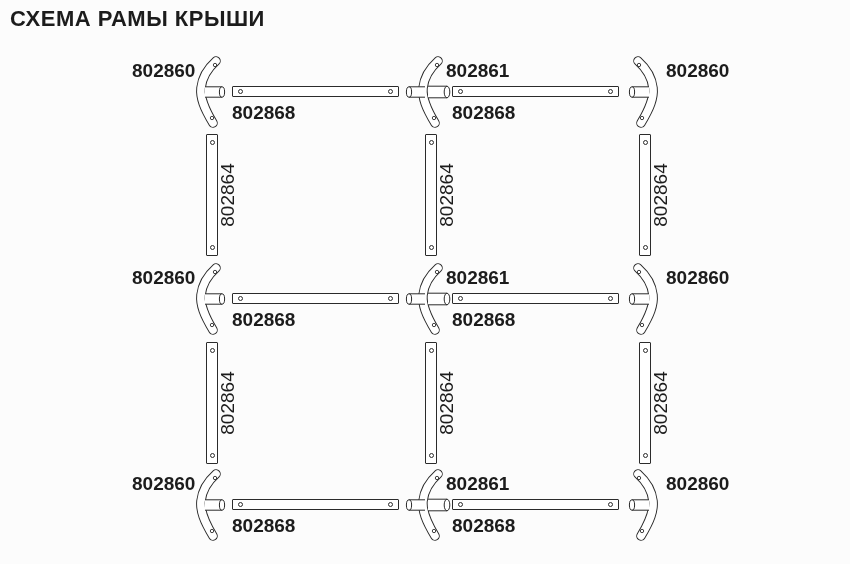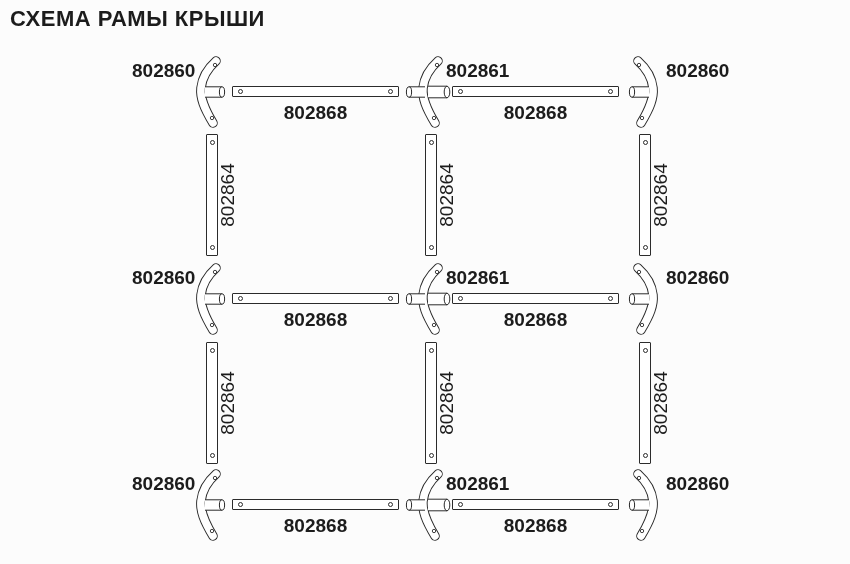--- a/index.html
+++ b/index.html
@@ -14,21 +14,21 @@
     font-family:"Liberation Sans", sans-serif;color:var(--text);overflow:hidden;
   }
   .title{
     position:absolute;left:10px;top:6px;
     font-size:22px;font-weight:bold;letter-spacing:.5px;white-space:nowrap;
   }
   .lbl{
     position:absolute;font-size:19px;line-height:21px;color:var(--text);white-space:nowrap;font-weight:bold;
   }
   .lbl.right-align{text-align:right;}
-  .lbl.center{text-align:center;}
+  .lbl.center{}
   .vlbl{
     position:absolute;width:64px;height:20px;font-size:19px;line-height:20px;text-align:center;
     transform:rotate(-90deg);transform-origin:50% 50%;white-space:nowrap;color:var(--text);
   }
   .piece{position:absolute;overflow:visible;}
   .hbar{
     position:absolute;width:167px;height:11px;box-sizing:border-box;
     background:var(--fill);border:1px solid var(--line);border-radius:1px;
   }
   .vbar{

